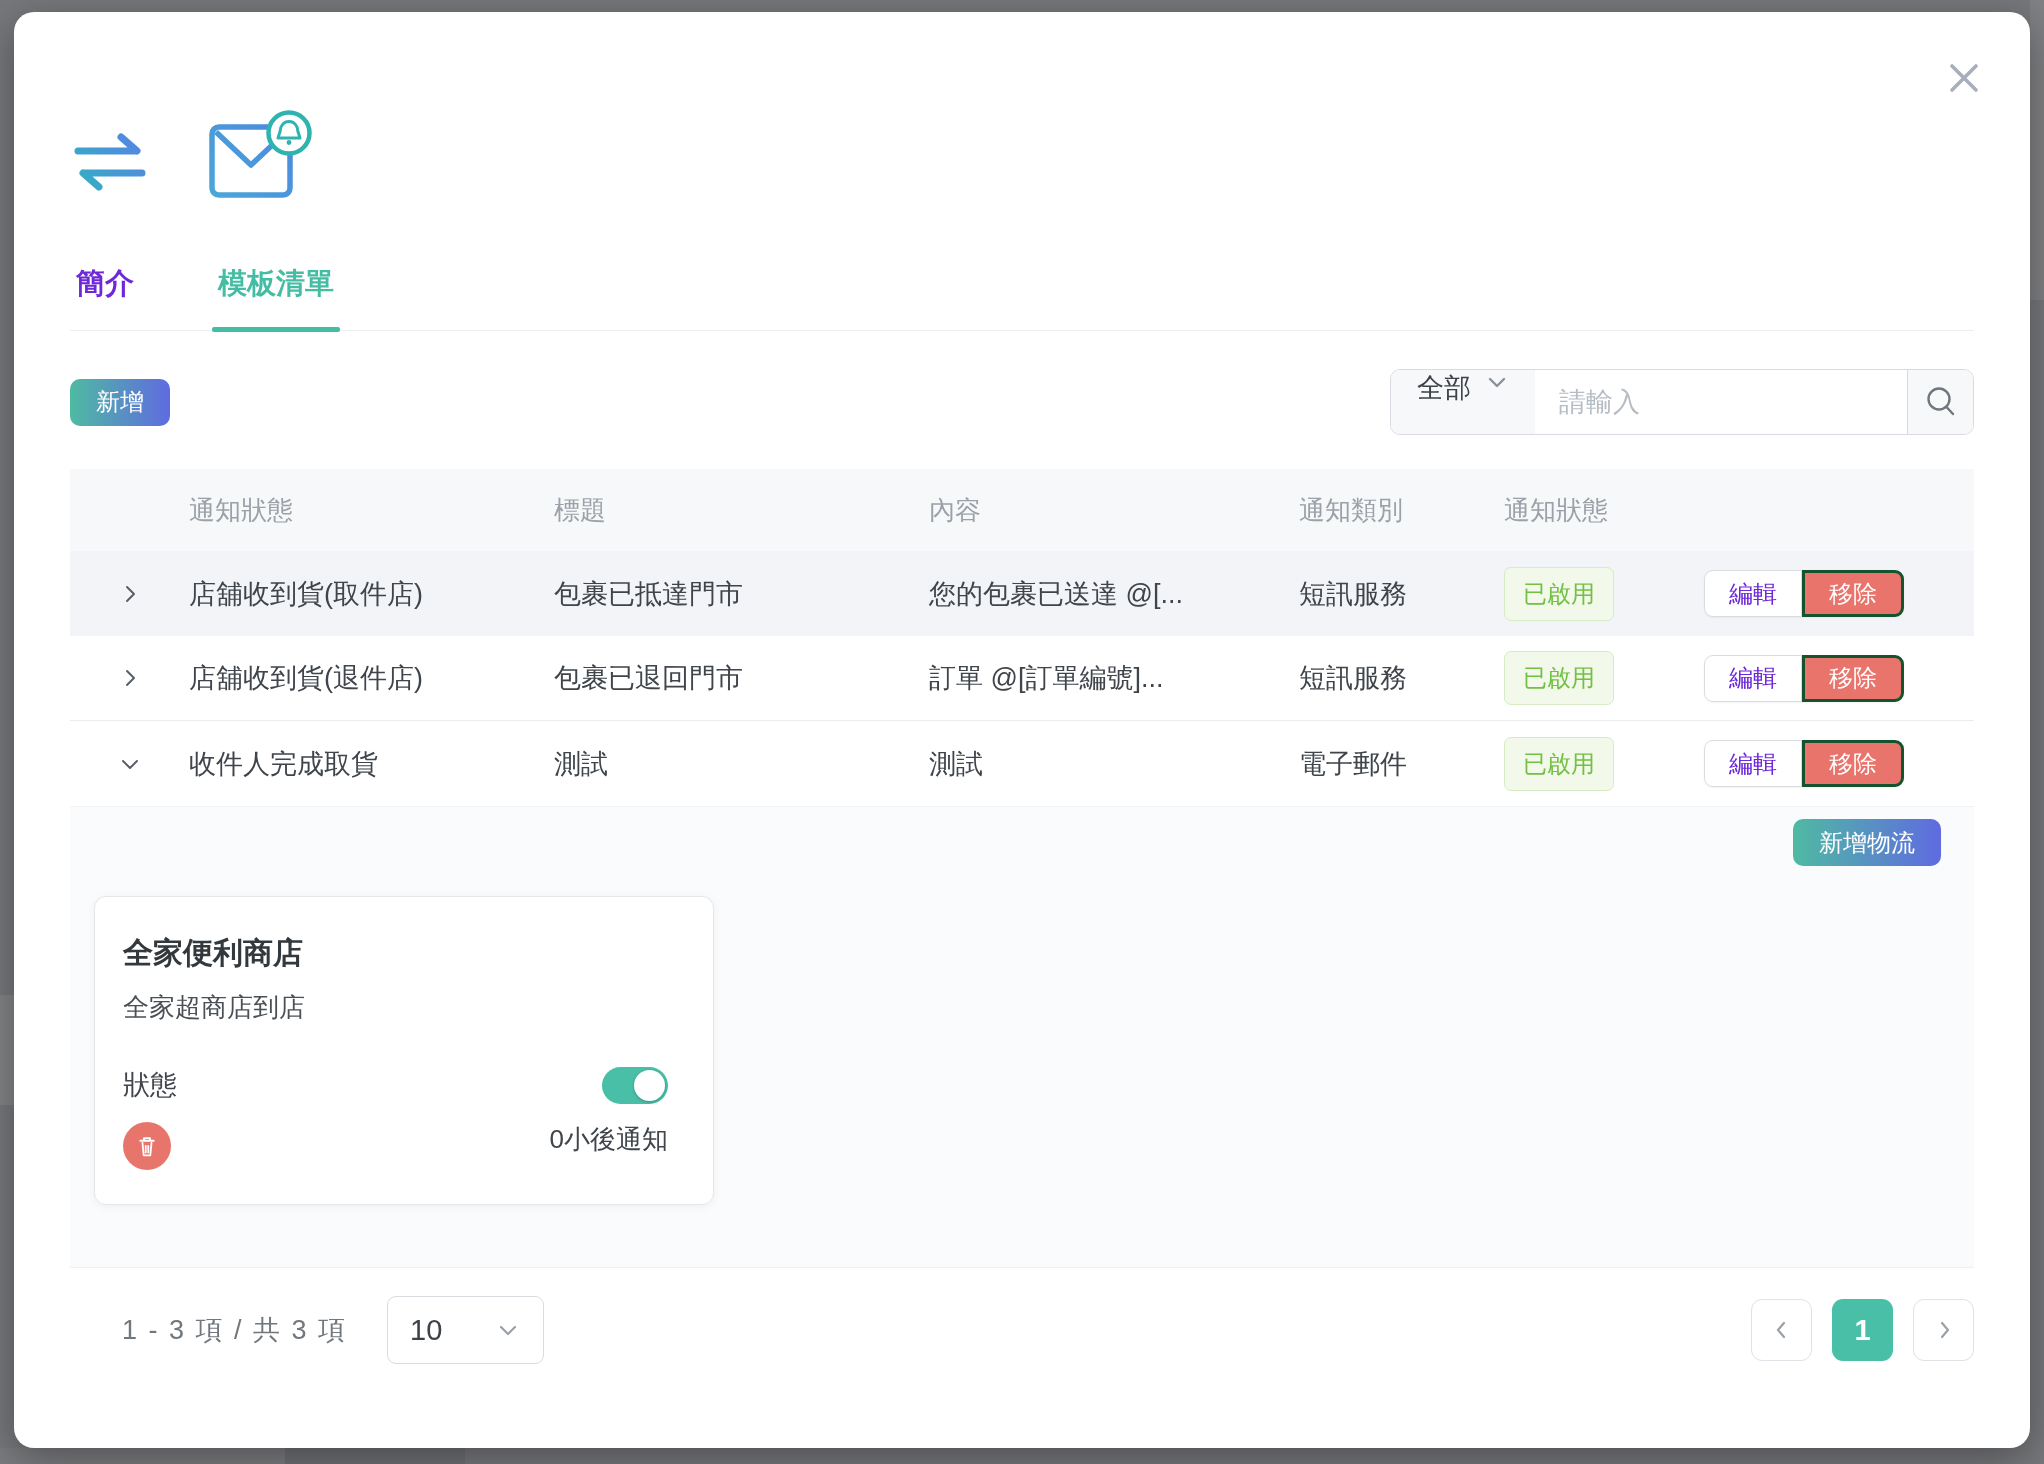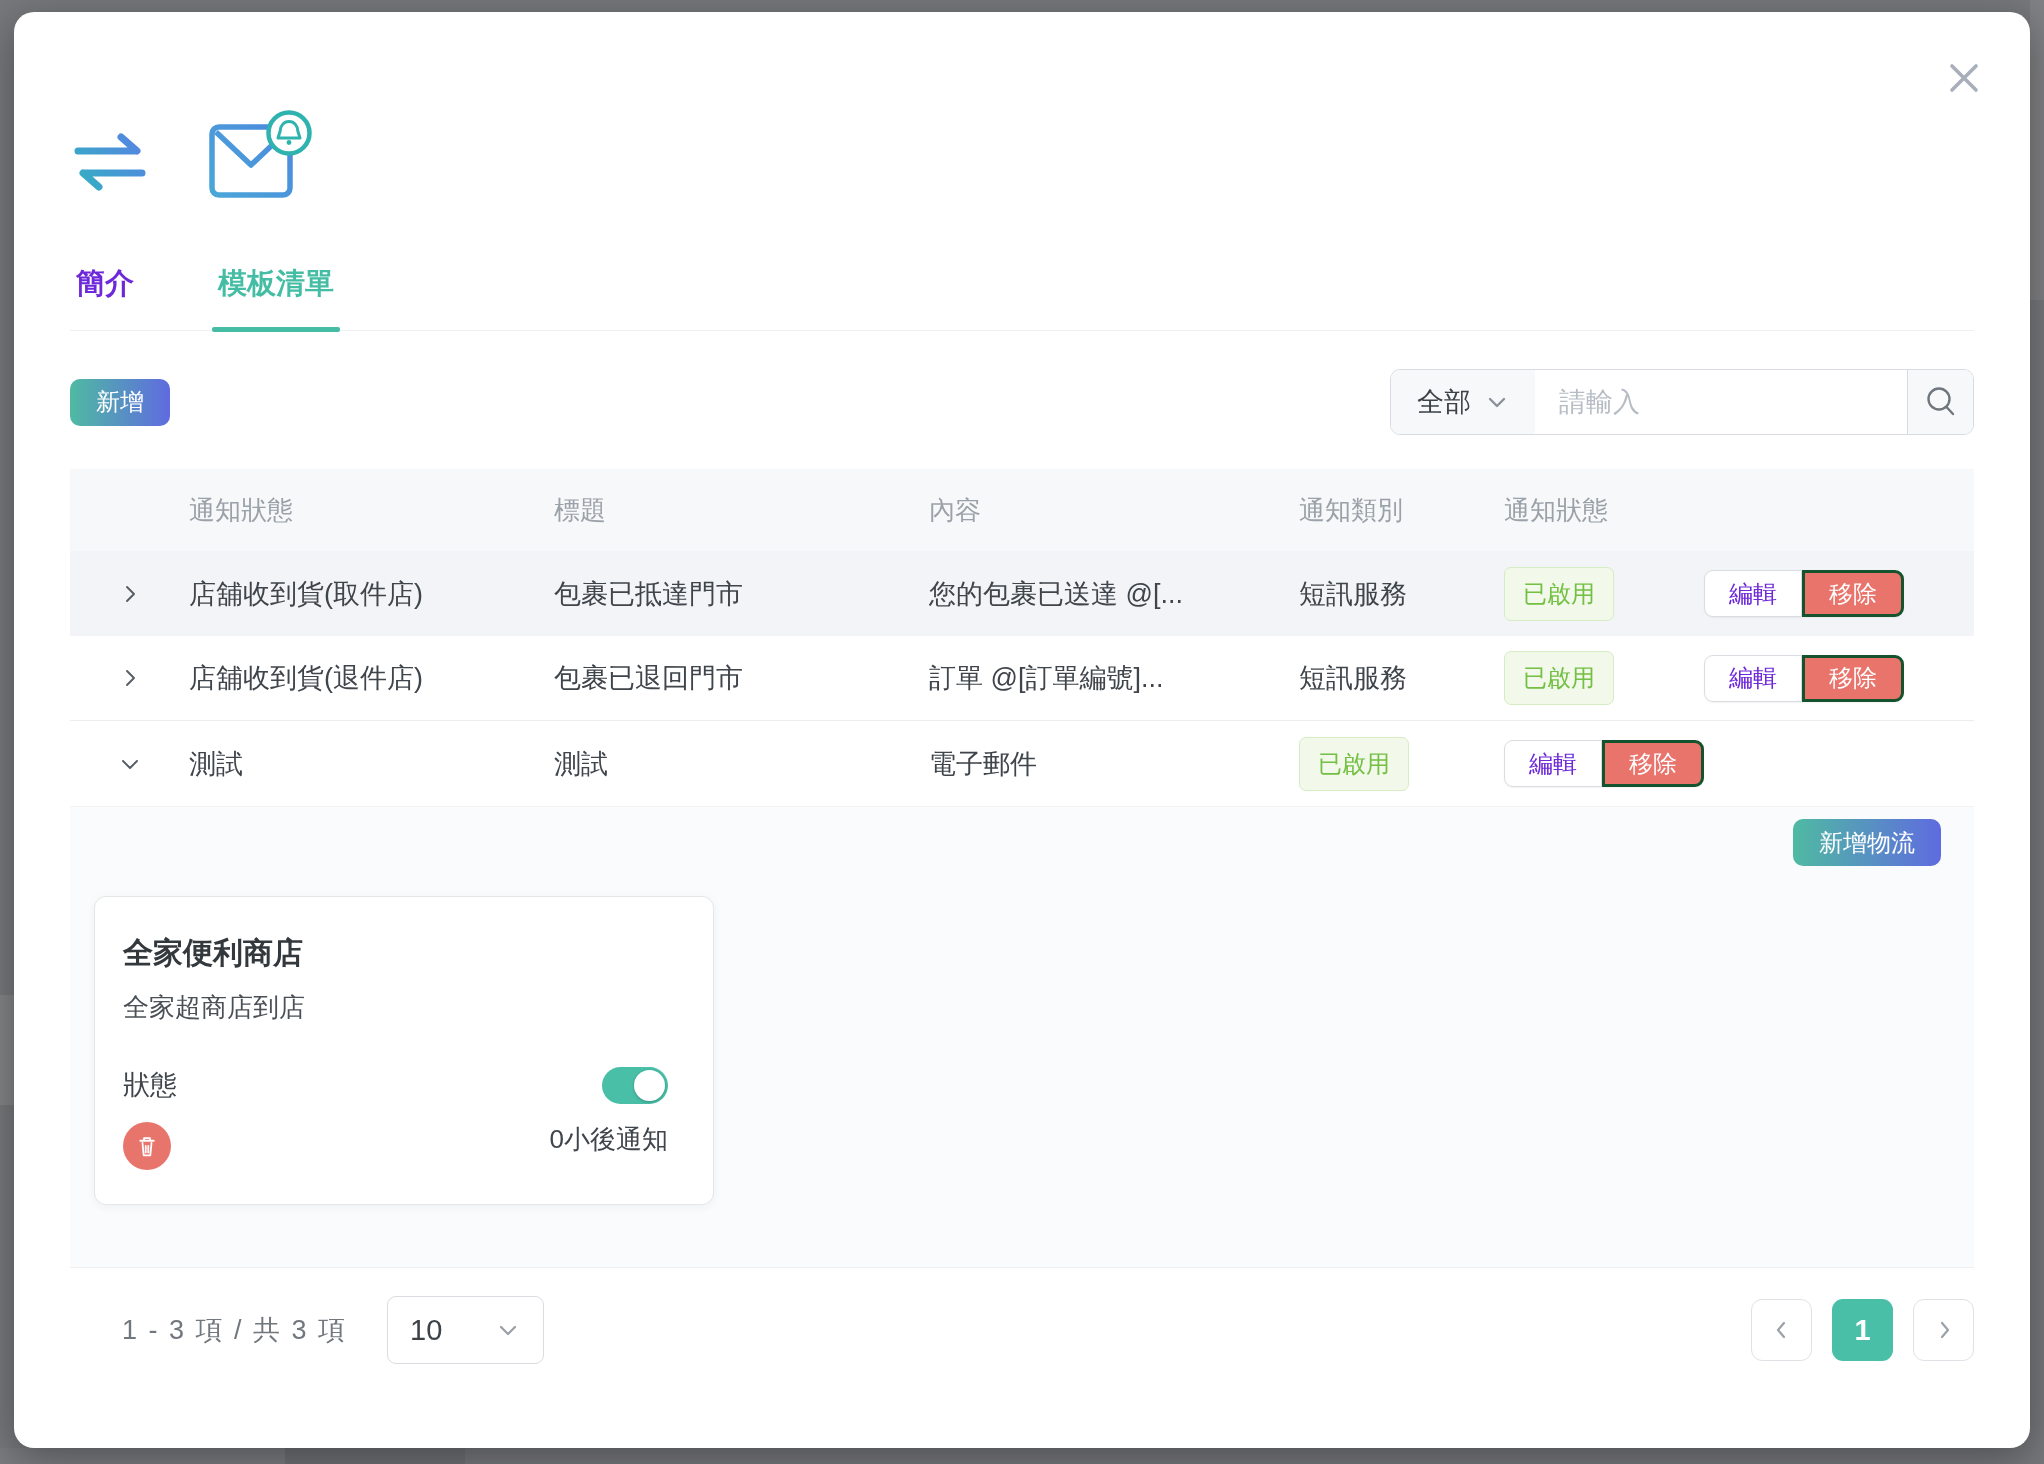--- a/index.html
+++ b/index.html
@@ -53,21 +53,21 @@
   .btn-grad {
     border:none; color:#fff; font-size:24px; font-family:inherit; cursor:pointer;
     background:linear-gradient(90deg,#4fbaa2,#5f6be0);
     border-radius:10px; padding:0 26px; height:47px;
   }
   .search-group {
     display:flex; align-items:stretch; height:66px; border:1px solid #d8dce2;
     border-radius:10px; overflow:hidden; background:#fff;
   }
   .filter-select {
-    display:flex; align-items:center; gap:14px; background:#f7f8fa;
+    display:flex; gap:14px; background:#f7f8fa;
     border-right:1px solid #d8dce2; padding:0 26px; cursor:pointer; border:none;
     font-family:inherit;
   }
   .filter-select .lbl { font-size:27px; color:#3c4248; }
   .search-input {
     width:372px; border:none; outline:none; font-size:27px; padding:0 24px;
     color:#3c4248; font-family:inherit;
   }
   .search-input::placeholder { color:#b6bcc4; }
   .search-btn {
@@ -264,20 +264,21 @@
         <button class="btn-remove">移除</button>
       </span></div>
     </div>
 
     <div class="trow tbody-row">
       <div class="cell-chevron">
         <svg width="22" height="22" viewBox="0 0 22 22">
             <polyline points="4,8 11,15 18,8" fill="none" stroke="#565c63" stroke-width="1.9" stroke-linecap="round" stroke-linejoin="round"></polyline>
           </svg>
       </div>
+      <div>收件人完成取貨</div>
       <div>測試</div>
       <div>測試</div>
       <div>電子郵件</div>
       <div><span class="badge">已啟用</span></div>
       <div><span class="action-group">
         <button class="btn-edit">編輯</button>
         <button class="btn-remove">移除</button>
       </span></div>
     </div>
 

